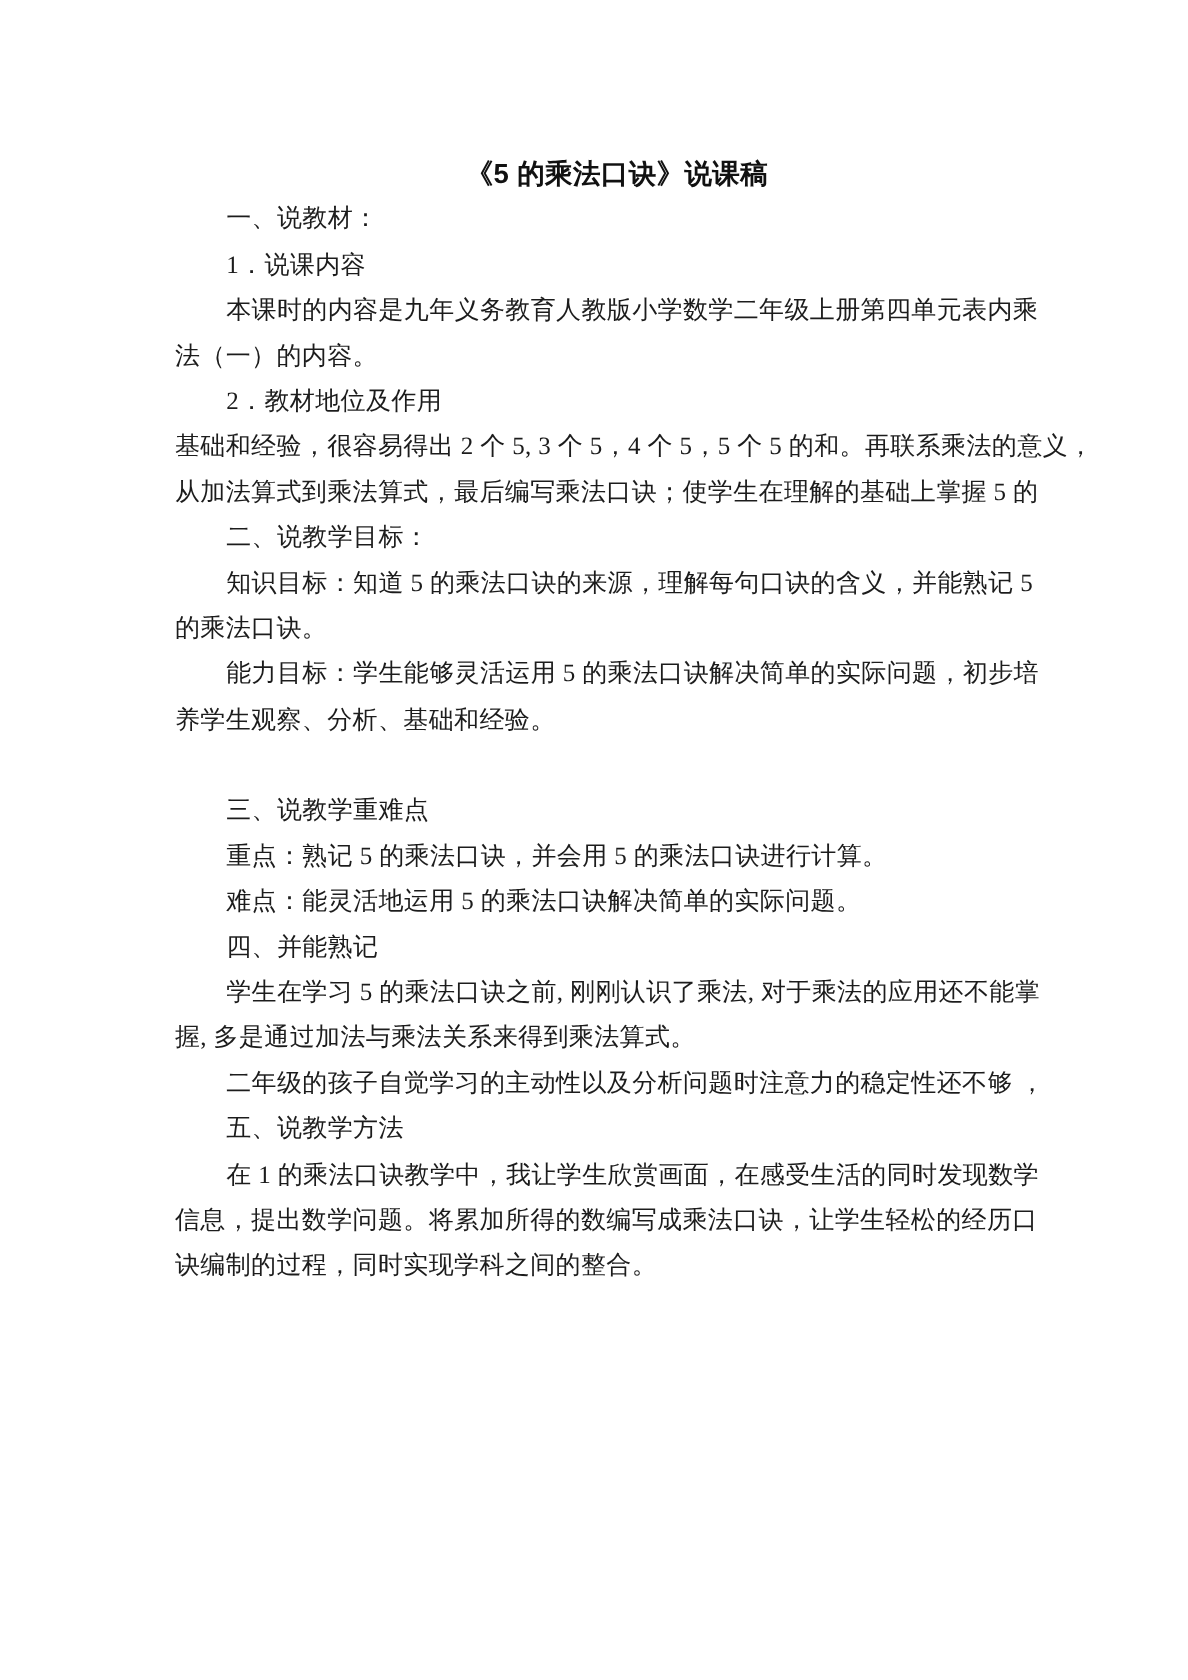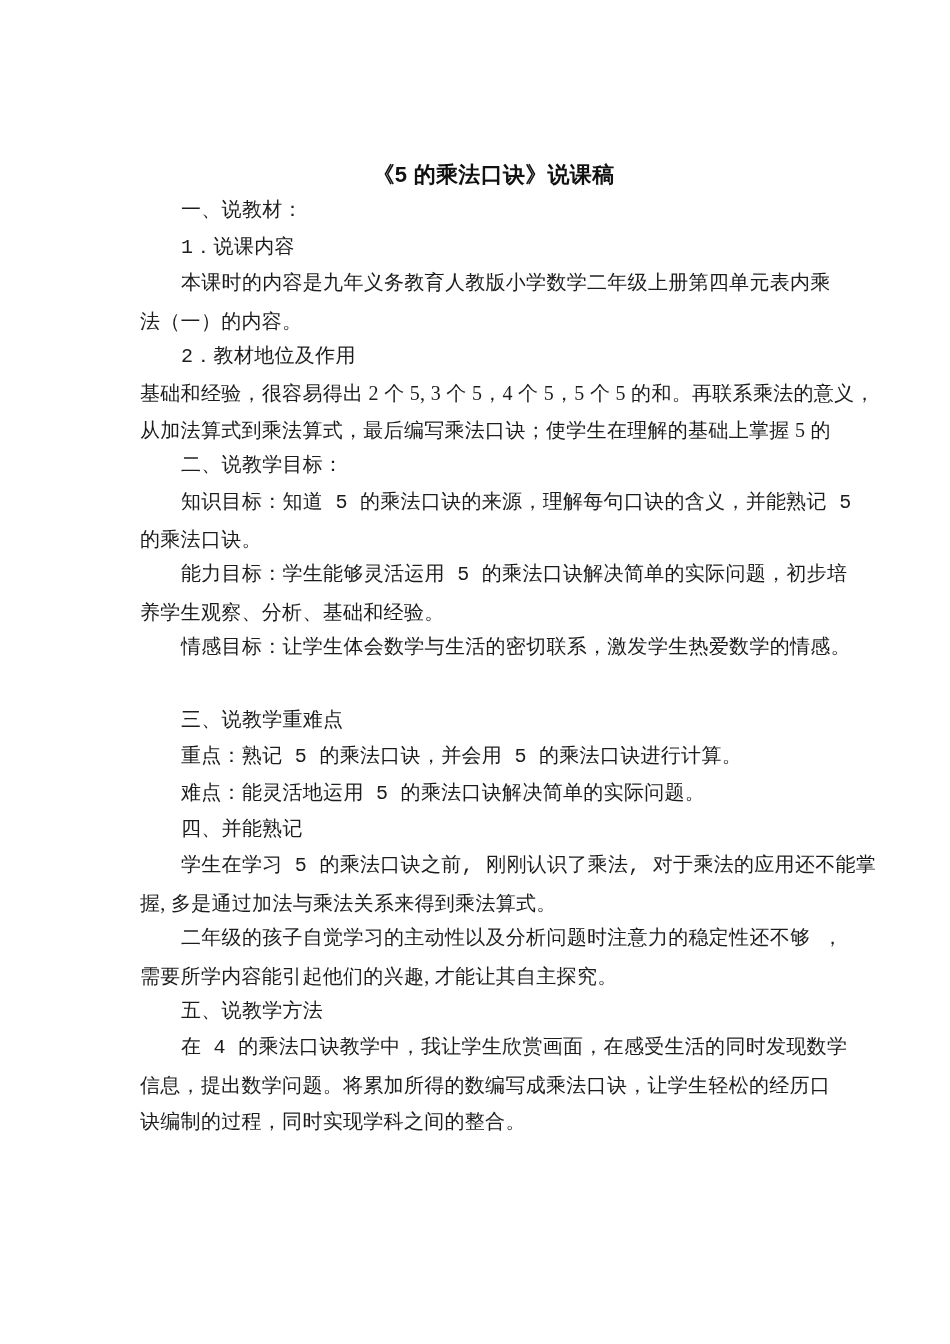--- a/index.html
+++ b/index.html
@@ -10,30 +10,29 @@
     background: #ffffff;
     overflow: hidden;
     font-family: "Liberation Serif", "DejaVu Serif", serif;
     color: #1c1c1c;
   }
   .content {
     position: absolute;
     left: 140px;
     top: 121px;
     width: 707px;
-    margin-top: 36px;
   }
   .line {
     font-size: 20px;
     height: 36.4px;
     line-height: 36.4px;
     white-space: nowrap;
     letter-spacing: 0.3px;
   }
-  .line.indent { padding-left: 41px; font-family: Liberation Mono, monospace; }
+  .line.indent { padding-left: 41px; }
   .line.title {
     font-family: "Liberation Sans", "DejaVu Sans", sans-serif;
     font-weight: bold;
     font-size: 22px;
     text-align: center;
     padding-left: 0;
     color: #111111;
   }
 </style>
 </head>
@@ -47,28 +46,26 @@
     <div class="line indent">本课时的内容是九年义务教育人教版小学数学二年级上册第四单元表内乘</div>
     <div class="line">法（一）的内容。</div>
     <div class="line indent">2．教材地位及作用</div>
     <div class="line">基础和经验，很容易得出 2 个 5, 3 个 5，4 个 5，5 个 5 的和。再联系乘法的意义，</div>
     <div class="line">从加法算式到乘法算式，最后编写乘法口诀；使学生在理解的基础上掌握 5 的</div>
     <div class="line indent">二、说教学目标：</div>
     <div class="line indent">知识目标：知道 5 的乘法口诀的来源，理解每句口诀的含义，并能熟记 5</div>
     <div class="line">的乘法口诀。</div>
     <div class="line indent">能力目标：学生能够灵活运用 5 的乘法口诀解决简单的实际问题，初步培</div>
     <div class="line">养学生观察、分析、基础和经验。</div>
-    <div class="line indent">情感目标：让学生体会数学与生活的密切联系，激发学生热爱数学的情感。</div>
     <div class="line"></div>
     <div class="line indent">三、说教学重难点</div>
     <div class="line indent">重点：熟记 5 的乘法口诀，并会用 5 的乘法口诀进行计算。</div>
     <div class="line indent">难点：能灵活地运用 5 的乘法口诀解决简单的实际问题。</div>
     <div class="line indent">四、并能熟记</div>
     <div class="line indent">学生在学习 5 的乘法口诀之前, 刚刚认识了乘法, 对于乘法的应用还不能掌</div>
     <div class="line">握, 多是通过加法与乘法关系来得到乘法算式。</div>
     <div class="line indent">二年级的孩子自觉学习的主动性以及分析问题时注意力的稳定性还不够 ，</div>
-    <div class="line">需要所学内容能引起他们的兴趣, 才能让其自主探究。</div>
     <div class="line indent">五、说教学方法</div>
-    <div class="line indent">在 4 的乘法口诀教学中，我让学生欣赏画面，在感受生活的同时发现数学</div>
+    <div class="line indent">在 1 的乘法口诀教学中，我让学生欣赏画面，在感受生活的同时发现数学</div>
     <div class="line">信息，提出数学问题。将累加所得的数编写成乘法口诀，让学生轻松的经历口</div>
     <div class="line">诀编制的过程，同时实现学科之间的整合。</div>
   </div>
 </div>
 
 </body></html>

